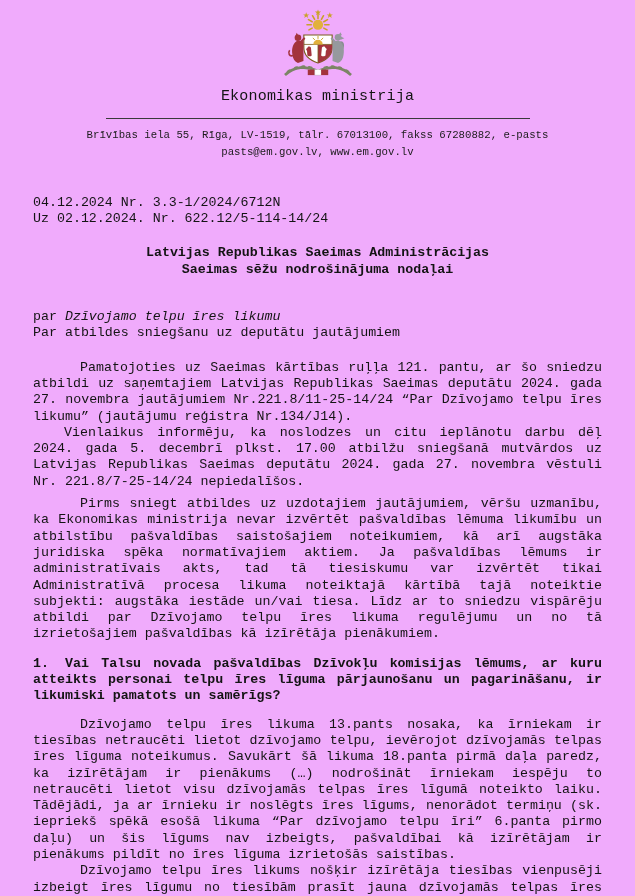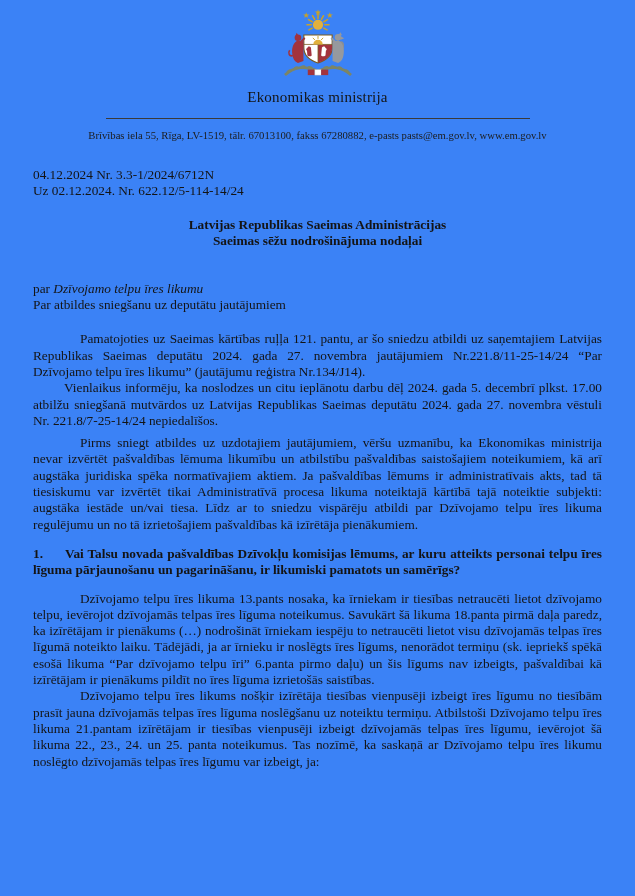--- a/index.html
+++ b/index.html
@@ -1,29 +1,29 @@
 <!DOCTYPE html>
 <html lang="lv"><head>
 <meta charset="utf-8">
 <style>
   * { margin:0; padding:0; box-sizing:border-box; }
   html,body { background:#ffffff; }
   .page {
-    width:635px; height:896px; margin:0 auto; background:#3b82f6;
-    font-family:Liberation Serif, serif;
+    width:635px; height:896px; margin:0 auto; background:#f0abfc;
+    font-family:Liberation Mono, monospace;
     font-size:13.3px; line-height:16.3px; color:#141414;
     padding:8px 33px 0 33px; overflow:hidden; position:relative;
   }
   .letterhead { text-align:center; }
   .coat { display:flex; justify-content:center; }
   .ministry { font-size:15px; margin-top:5px; letter-spacing:0.2px; }
   .rule { height:1px; background:#3a3a3a; width:424px; margin:13px auto 0; }
   .contact { font-size:10.7px; margin-top:8px; color:#1c1c1c; }
   .place { text-align:center; margin-top:20px; }
-  .refs { margin-top:23px; }
+  .refs { margin-top:35px; }
   .recipient { margin-top:18px; font-weight:bold; text-align:center; }
   .subject { margin-top:31px; }
   .it { font-style:italic; }
   .para { text-align:justify; }
   .ind  { text-indent:47px; }
   .ind2 { text-indent:31px; }
   .first { margin-top:18px; }
   .gap-sm { margin-top:6px; }
   .question { font-weight:bold; text-align:justify; margin:13px 0 12px 0; }
   .qnum { display:inline-block; width:32px; }

